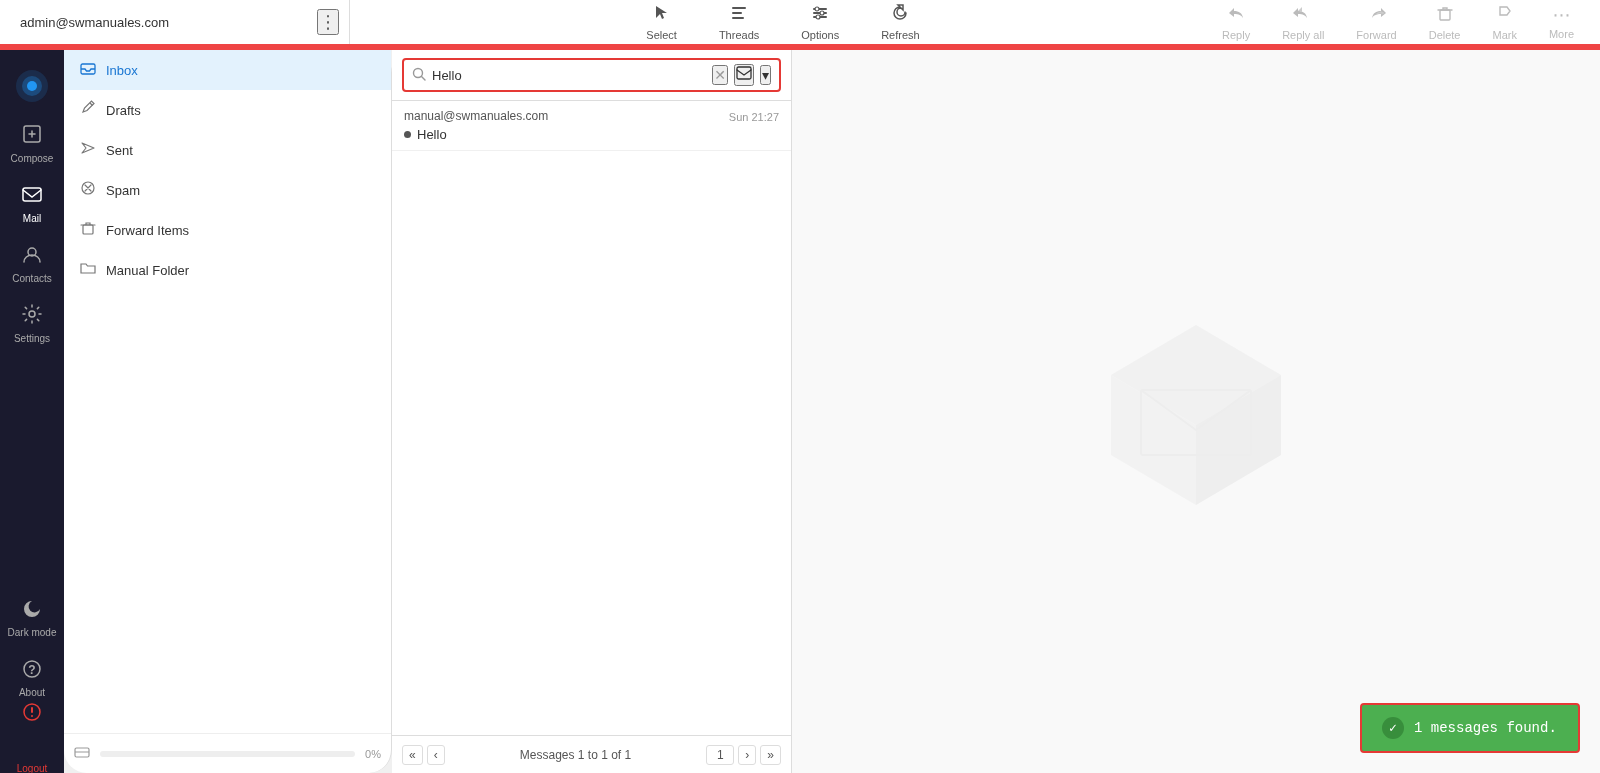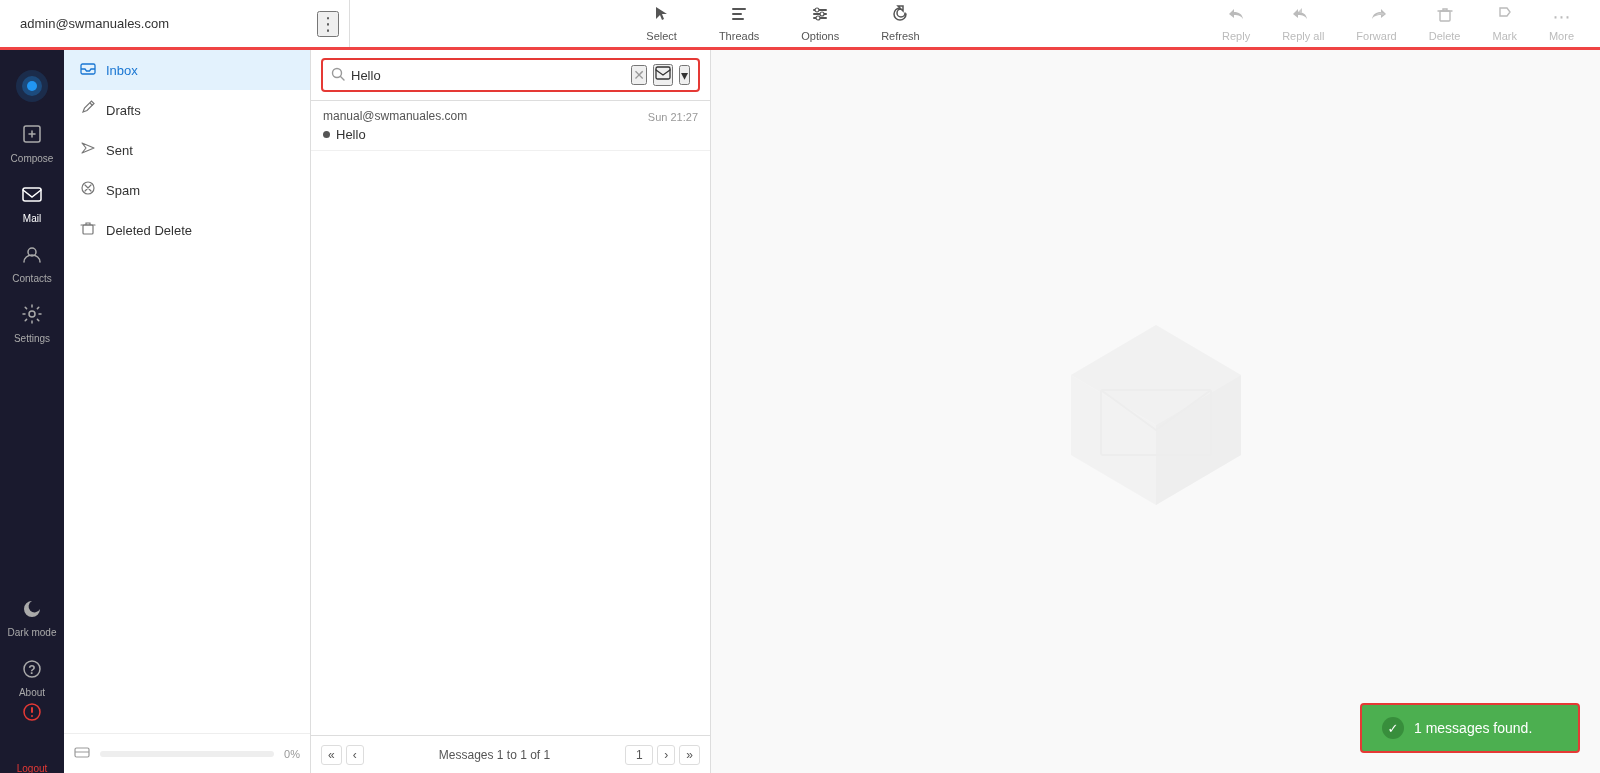--- a/index.html
+++ b/index.html
@@ -2,21 +2,21 @@
 <html><head>
   <meta charset="utf-8">
   <style>
     * { box-sizing: border-box; margin: 0; padding: 0; }
     body { font-family: Arial, sans-serif; font-size: 13px; background: #f0f0f0; overflow: hidden; width: 1600px; height: 773px; display: flex; flex-direction: column; }
 
     
     .toolbar {
       height: 50px;
       background: #fff;
-      border-bottom: 3px solid #ef4444;
+      border-bottom: 6px solid #ef4444;
       display: flex;
       align-items: center;
       padding: 0 10px;
       flex-shrink: 0;
     }
     .toolbar-left {
       width: 340px;
       flex-shrink: 0;
       display: flex;
       align-items: center;
@@ -118,26 +118,27 @@
     .nav-bottom {
       display: flex;
       flex-direction: column;
       align-items: center;
       padding-bottom: 5px;
       gap: 0;
     }
 
     
     .folder-sidebar {
-      width: 247px;
+      width: 328px;
       background: #fff;
       border-right: 1px solid #ddd;
       display: flex;
       flex-direction: column;
       flex-shrink: 0;
+      border-radius: 23px;
     }
     .folder-list {
       flex: 1;
       overflow-y: auto;
     }
     .folder-item {
       display: flex;
       align-items: center;
       padding: 10px 16px;
       cursor: pointer;
@@ -300,20 +301,21 @@
       color: #fff;
       border: 2px solid #e53935;
       border-radius: 4px;
       padding: 12px 20px;
       display: flex;
       align-items: center;
       gap: 10px;
       font-size: 14px;
       z-index: 1000;
       min-width: 220px;
+      font-family: Liberation Mono, monospace;
     }
     .toast-check {
       width: 22px;
       height: 22px;
       background: #388E3C;
       border-radius: 50%;
       display: flex;
       align-items: center;
       justify-content: center;
       flex-shrink: 0;
@@ -559,23 +561,31 @@
         <span>Spam</span>
       </div>
 
       <div class="folder-item">
         <span class="folder-icon">
           <svg width="16" height="16" viewBox="0 0 16 16" fill="none">
               <rect x="3" y="5" width="10" height="9" rx="1" stroke="#777" stroke-width="1.2" fill="none"></rect>
               <path d="M1 5h14M6 5V3h4v2" stroke="#777" stroke-width="1.2" stroke-linecap="round"></path>
             </svg>
         </span>
-        <span>Deleted Delete</span>
-      </div>
-
+        <span>Forward Items</span>
+      </div>
+
+      <div class="folder-item">
+        <span class="folder-icon">
+          <svg width="16" height="16" viewBox="0 0 16 16" fill="none">
+              <path d="M1 4h5l1.5 2H15v7H1V4z" stroke="#777" stroke-width="1.2" fill="none"></path>
+            </svg>
+        </span>
+        <span>Manual Folder</span>
+      </div>
     </div>
 
     <div class="folder-bottom">
       <span>
         <svg width="16" height="16" viewBox="0 0 16 16" fill="none">
             <rect x="1" y="4" width="14" height="9" rx="1.5" stroke="#999" stroke-width="1.2" fill="none"></rect>
             <path d="M1 8h14" stroke="#999" stroke-width="1"></path>
           </svg>
       </span>
       <div class="progress-bar-wrap">

